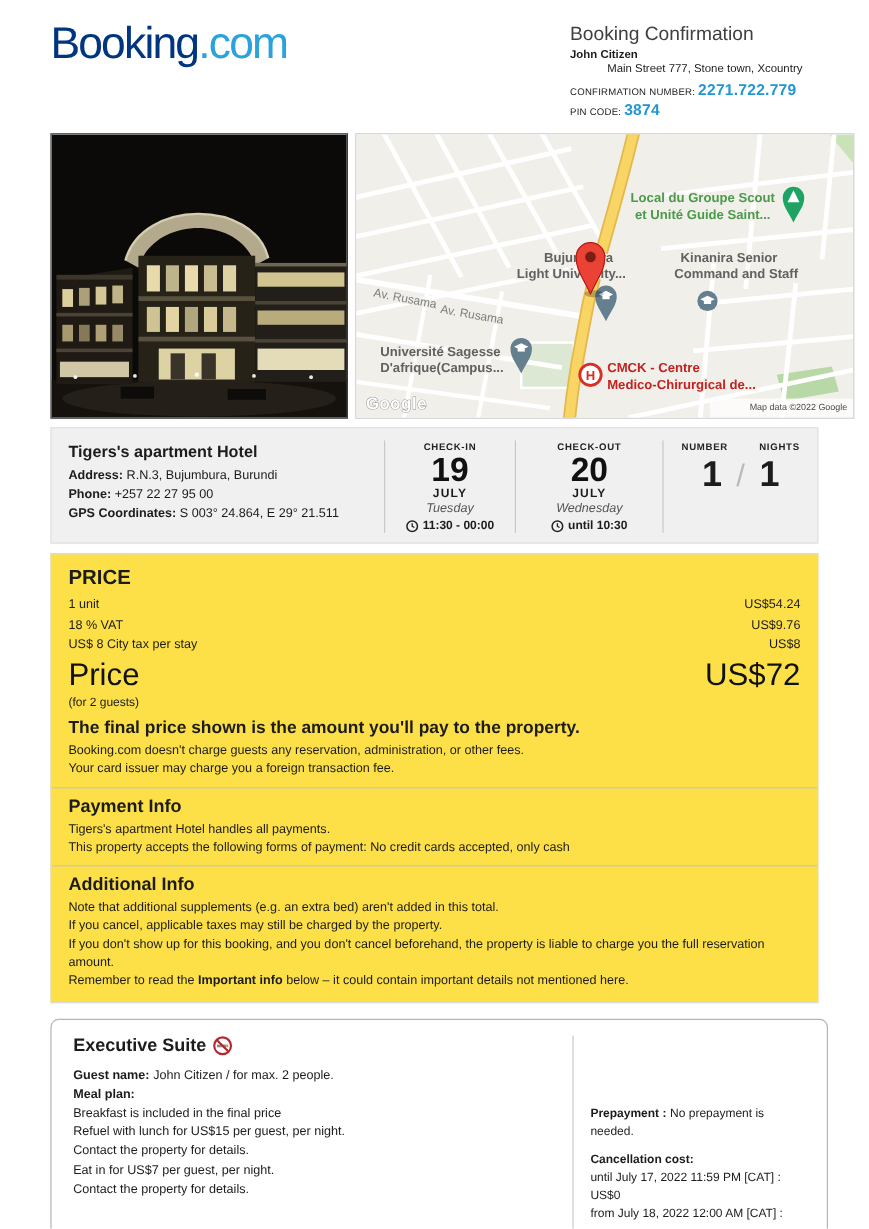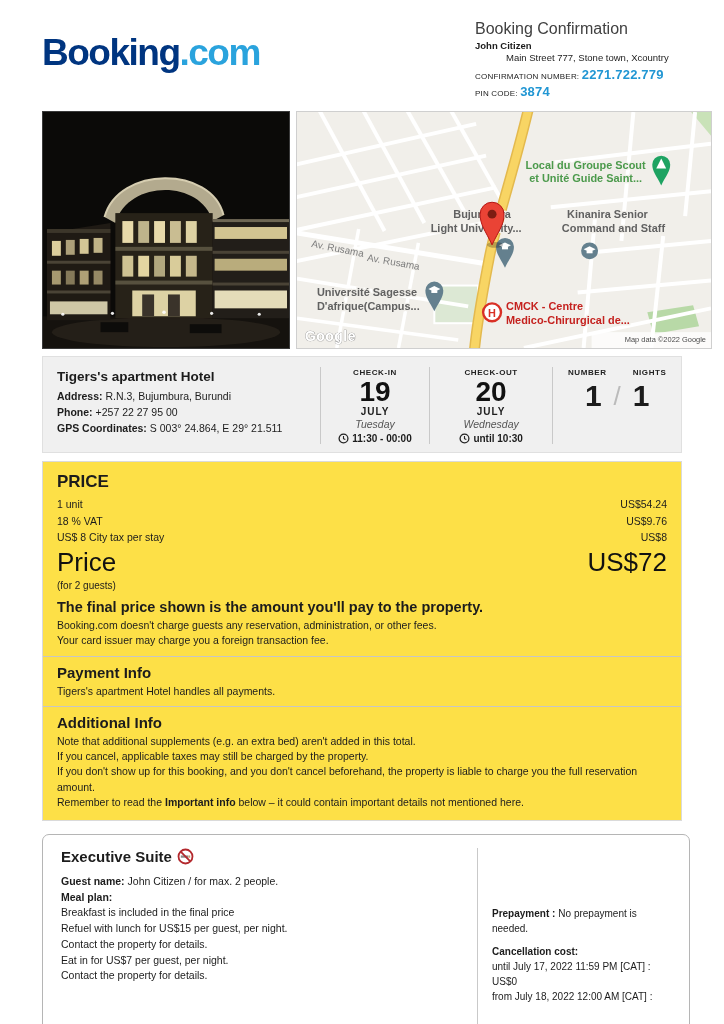--- a/index.html
+++ b/index.html
@@ -2,21 +2,21 @@
 <html><head>
 <meta charset="utf-8">
 <style>
   * { box-sizing: border-box; margin: 0; padding: 0; }
   html,body { background:#fff; }
   body { width:724px; height:1024px; font-family:"Liberation Sans", sans-serif; color:#1c1c1c; }
   .page { position:relative; width:724px; height:1024px; background:#fff; overflow:hidden; }
 
   
   .header { display:flex; justify-content:space-between; padding:16px 34px 0 42px; }
-  .logo { font-size:37px; font-weight:bold; letter-spacing:-1.5px; line-height:1.1;margin-top:17px; }
+  .logo { font-size:37px; font-weight:normal; letter-spacing:-1.5px; line-height:1.1; }
   .logo .dark { color:#003580; }
   .logo .light { color:#2aa3dd; }
   .conf-block { width:215px; padding-top:4px; }
   .conf-title { font-size:16px; color:#404040; margin-bottom:2px; }
   .conf-guest { font-size:9.5px; font-weight:bold; margin-bottom:1px; }
   .conf-addr { font-size:9.5px; margin-bottom:4px;padding-left:31px; }
   .conf-row { font-size:8px; letter-spacing:.2px; color:#222; margin-bottom:2px; }
   .conf-value { font-size:13px; font-weight:bold; color:#2196d3; letter-spacing:.2px; }
 
   
@@ -328,20 +328,21 @@
       <span class="price-total-label">Price</span>
       <span class="price-total-value">US$72</span>
     </div>
     <div class="price-total-sub">(for 2 guests)</div>
     <div class="final-title">The final price shown is the amount you'll pay to the property.</div>
     <div class="body-line">Booking.com doesn't charge guests any reservation, administration, or other fees.</div>
     <div class="body-line">Your card issuer may charge you a foreign transaction fee.</div>
     <hr class="rule">
     <div class="section-heading">Payment Info</div>
     <div class="body-line">Tigers's apartment Hotel handles all payments.</div>
+    <div class="body-line">This property accepts the following forms of payment: No credit cards accepted, only cash</div>
     <hr class="rule">
     <div class="section-heading">Additional Info</div>
     <div class="body-line">Note that additional supplements (e.g. an extra bed) aren't added in this total.</div>
     <div class="body-line">If you cancel, applicable taxes may still be charged by the property.</div>
     <div class="body-line">If you don't show up for this booking, and you don't cancel beforehand, the property is liable to charge you the full reservation amount.</div>
     <div class="body-line"><span>Remember to read the </span><b>Important info</b><span> below – it could contain important details not mentioned here.</span></div>
   </div>
 
   <div class="room-box">
     <div class="room-left">

